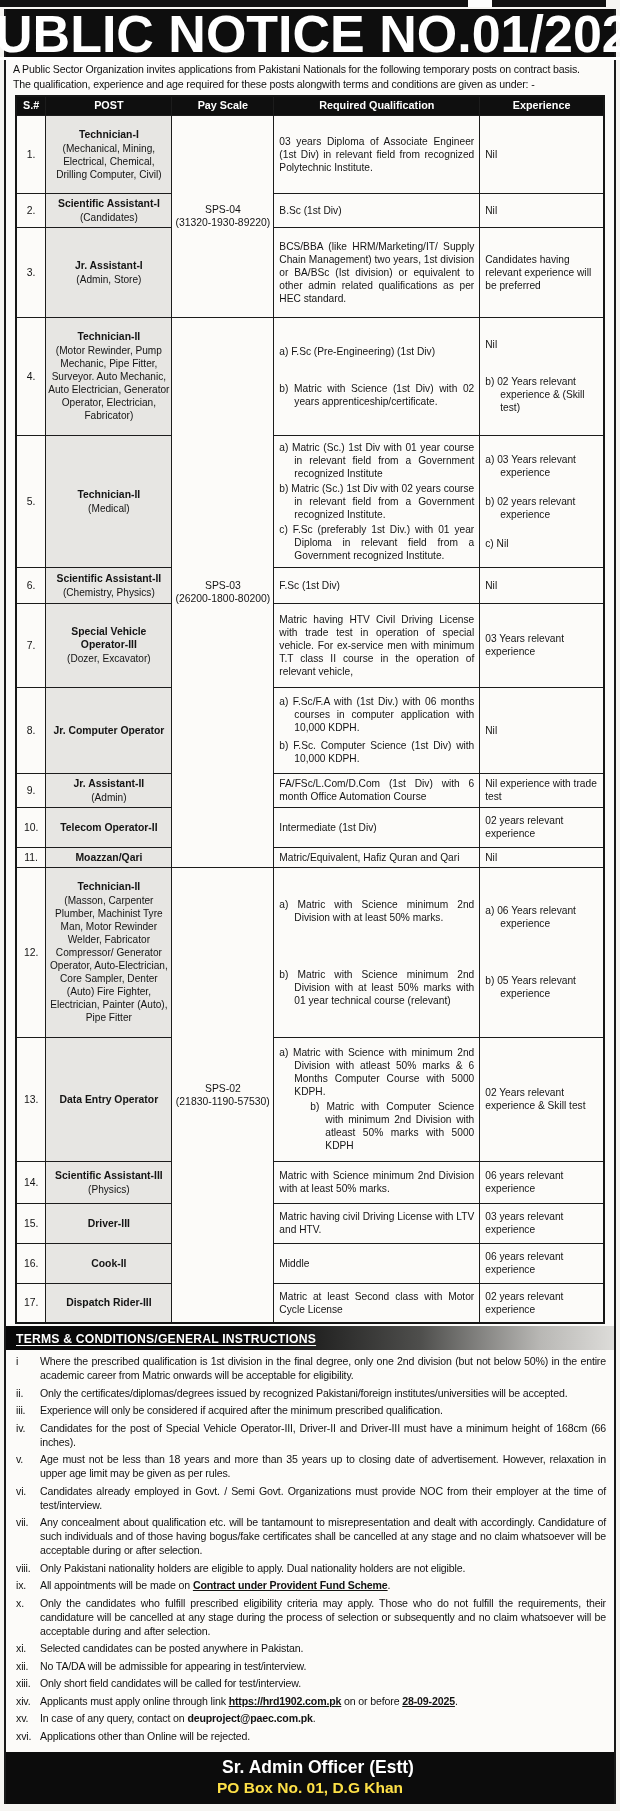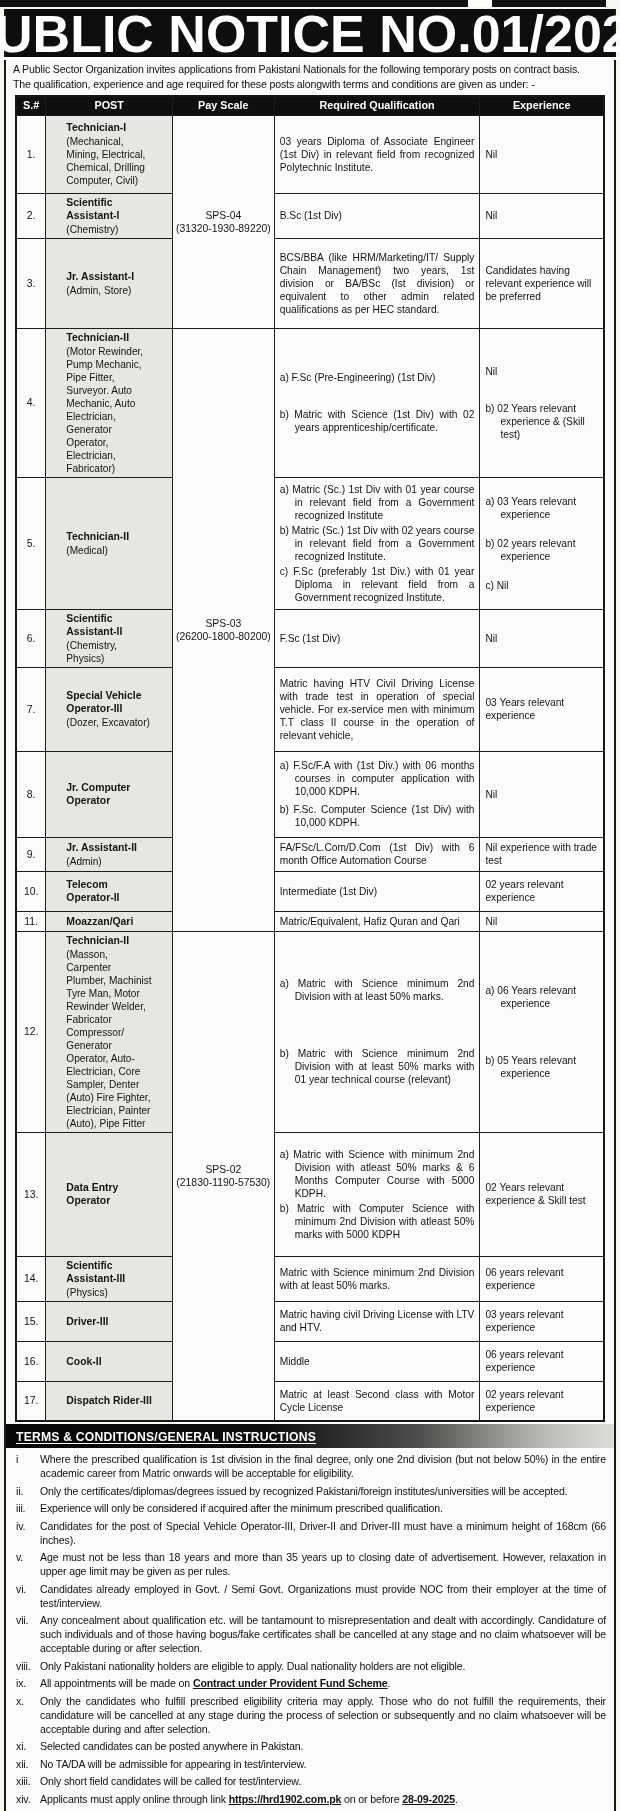--- a/index.html
+++ b/index.html
@@ -51,21 +51,21 @@
     font-size: 10.2px; line-height: 13px;
   }
   table.posts th, table.posts td{ border: 1.4px solid #1c1c1c; }
   table.posts thead th{
     background: #0f0f0f; color: #fff; font-weight: bold; font-size: 10.8px;
     height: 19px; padding: 1px 2px; text-align: center;
   }
   td.c-sn{ text-align: center; vertical-align: middle; width: 30px; font-size: 10.4px; }
   td.c-post{
     background: var(--post-bg, #e7e6e3);
-    text-align: left; vertical-align: middle; width: 127px; padding: 2px 20px;
+    text-align: center; vertical-align: middle; width: 127px; padding: 2px 0;
   }
   .post-name{ font-weight: bold; font-size: 10.4px; }
   .post-detail{ font-size: 10.1px; margin-top: 1px; }
   td.c-pay{ text-align: center; vertical-align: middle; width: 103px; font-size: 10.4px; padding: 2px; }
   td.c-qual{ width: 207px; vertical-align: middle; padding: 3px 5px; text-align: justify; }
   td.c-exp{ width: 125px; vertical-align: middle; padding: 3px 5px; }
   .item.hang{ padding-left: 15px; text-indent: -15px; }
   .c-qual .item + .item, .c-exp .item + .item{ margin-top: 5px; }
   #posts-tbody tr:nth-child(1){ height: 78px; }
   #posts-tbody tr:nth-child(2){ height: 34px; }
@@ -81,21 +81,21 @@
   #posts-tbody tr:nth-child(12){ height: 170px; }
   #posts-tbody tr:nth-child(13){ height: 124px; }
   #posts-tbody tr:nth-child(14){ height: 42px; }
   #posts-tbody tr:nth-child(15){ height: 40px; }
   #posts-tbody tr:nth-child(16){ height: 40px; }
   #posts-tbody tr:nth-child(17){ height: 40px; }
   #posts-tbody tr:nth-child(4) .item + .item{ margin-top: 24px; }
   #posts-tbody tr:nth-child(5) .c-qual .item + .item{ margin-top: 2px; }
   #posts-tbody tr:nth-child(5) .c-exp .item + .item{ margin-top: 16px; }
   #posts-tbody tr:nth-child(12) .item + .item{ margin-top: 44px; }
-  #posts-tbody tr:nth-child(13) .c-qual .item + .item{ margin-top: 2px; }
+  #posts-tbody tr:nth-child(13) .c-qual .item + .item{ margin-top: 2px; margin-left: 31px; }
 
   .terms-heading{
     margin-top: 2px;
     background: linear-gradient(90deg,#080808 0%,#0c0c0c 42%,#4e4e4c 68%,#b9b8b5 88%,#dddcd9 100%);
     padding: 3px 0 3px 10px;
   }
   .terms-heading span{
     color: #fff; font-weight: bold; font-size: 12.2px; letter-spacing: 0.2px;
     text-decoration: underline; text-underline-offset: 2px;
   }
@@ -159,21 +159,21 @@
               <div class="item">03 years Diploma of Associate Engineer (1st Div) in relevant field from recognized Polytechnic Institute.</div>
             </td>
             <td class="c-exp">
               <div class="item">Nil</div>
             </td>
           </tr>
           <tr>
             <td class="c-sn">2.</td>
             <td class="c-post">
               <div class="post-name">Scientific Assistant-I</div>
-              <div class="post-detail">(Chemistry)</div>
+              <div class="post-detail">(Candidates)</div>
             </td>
             <td class="c-qual">
               <div class="item">B.Sc (1st Div)</div>
             </td>
             <td class="c-exp">
               <div class="item">Nil</div>
             </td>
           </tr>
           <tr>
             <td class="c-sn">3.</td>

